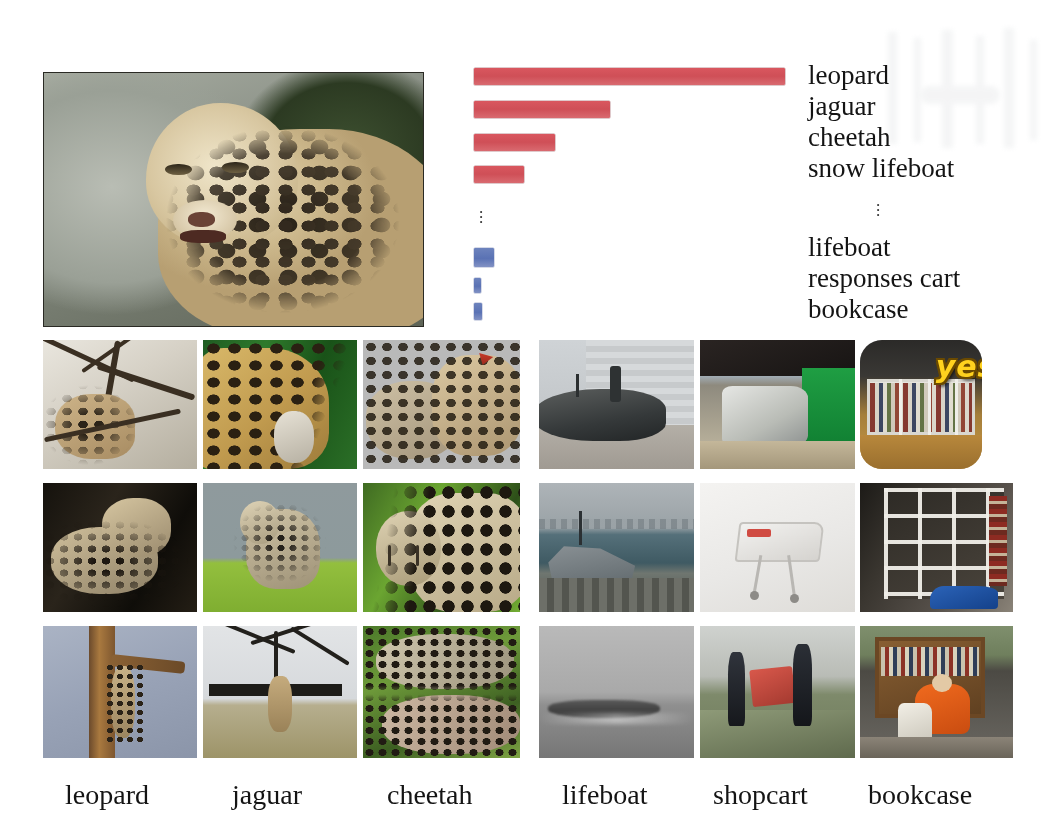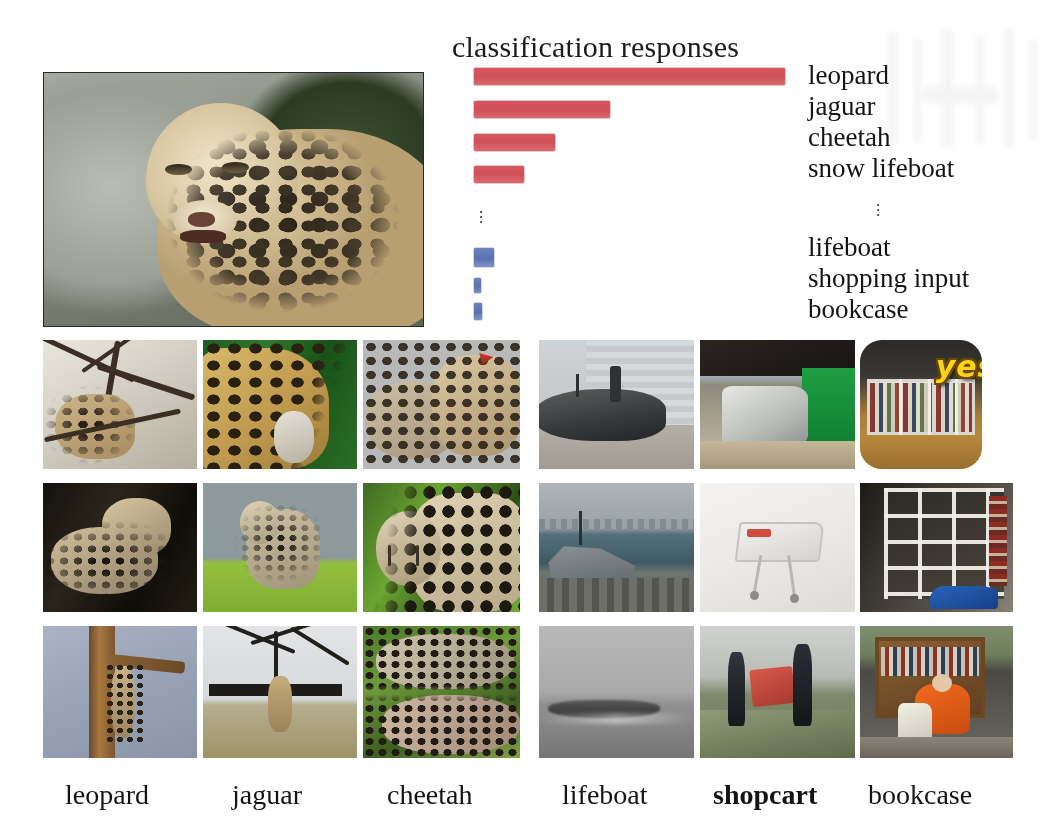--- a/index.html
+++ b/index.html
@@ -303,21 +303,20 @@
   <div class="ghost" style="left:880px;top:28px;width:170px;height:130px;">
     <div class="ghost-bar" style="left:8px;top:4px;width:9px;height:112px;"></div>
     <div class="ghost-bar" style="left:34px;top:10px;width:7px;height:104px;"></div>
     <div class="ghost-bar" style="left:62px;top:2px;width:11px;height:118px;"></div>
     <div class="ghost-bar" style="left:96px;top:8px;width:8px;height:108px;"></div>
     <div class="ghost-bar" style="left:124px;top:0px;width:10px;height:120px;"></div>
     <div class="ghost-bar" style="left:150px;top:12px;width:7px;height:100px;"></div>
     <div class="ghost-bar" style="left:40px;top:58px;width:80px;height:18px;border-radius:9px;"></div>
   </div>
 
-  <div class="title" style="left:452px;top:30px;">classification responses</div>
 
   <div class="photo p-leopard-main" id="input-photo">
     <div class="layer bg"></div>
     <div class="body"></div>
     <div class="head"></div>
     <div class="spots"></div>
     <div class="eyeL"></div>
     <div class="eyeR"></div>
     <div class="muz"></div>
     <div class="nose"></div>
@@ -347,21 +346,21 @@
     <div class="clslabel" style="left:808px;top:122px;">cheetah</div>
     <div class="clslabel" style="left:808px;top:153px;">snow lifeboat</div>
 
     <div class="labeldots" style="left:868px;top:198px;width:20px;">
       <span>.</span>
         <span>.</span>
         <span>.</span>
     </div>
 
     <div class="clslabel" style="left:808px;top:232px;">lifeboat</div>
-    <div class="clslabel" style="left:808px;top:263px;">shopping input</div>
+    <div class="clslabel" style="left:808px;top:263px;">responses cart</div>
     <div class="clslabel" style="left:808px;top:294px;">bookcase</div>
   </div>
 
   <div class="thumb p-tree" style="left:43px;top:340px;width:154px;height:129px;">
     <div class="layer bg"></div>
     <div class="branch" style="left:-8%;top:12%;width:70%;height:5px;transform:rotate(25deg);"></div>
     <div class="branch" style="left:20%;top:2%;width:60%;height:4px;transform:rotate(-35deg);"></div>
     <div class="branch" style="left:34%;top:30%;width:66%;height:6px;transform:rotate(18deg);"></div>
     <div class="branch" style="left:40%;top:0%;width:6px;height:90%;transform:rotate(10deg);"></div>
     <div class="cat"></div>
@@ -505,16 +504,16 @@
     <div class="torso"></div>
     <div class="head"></div>
     <div class="bag"></div>
     <div class="floor"></div>
   </div>
 
   <div class="caption" style="left:65px;top:779px;">leopard</div>
   <div class="caption" style="left:232px;top:779px;">jaguar</div>
   <div class="caption" style="left:387px;top:779px;">cheetah</div>
   <div class="caption" style="left:562px;top:779px;">lifeboat</div>
-  <div class="caption" style="left:713px;top:779px;font-weight:bold;">shopcart</div>
+  <div class="caption" style="left:713px;top:779px;">shopcart</div>
   <div class="caption" style="left:868px;top:779px;">bookcase</div>
 
 </div>
 
 </body></html>

